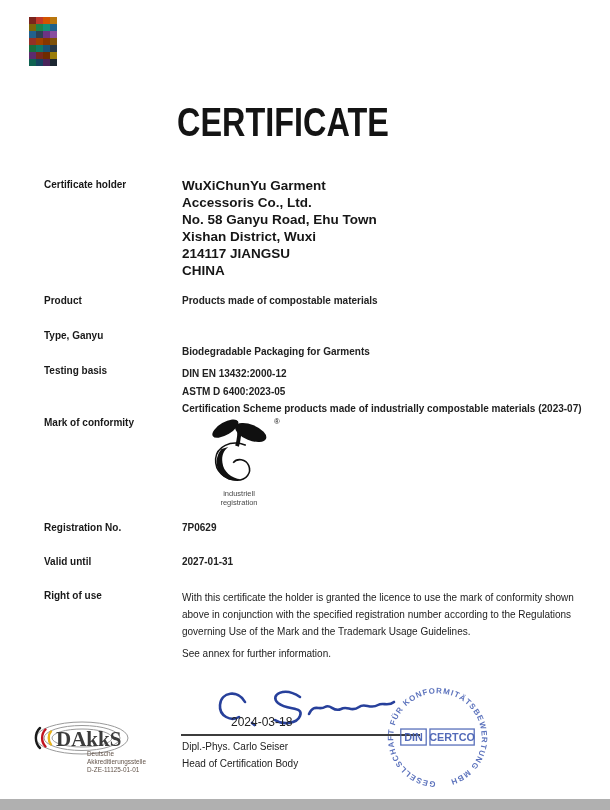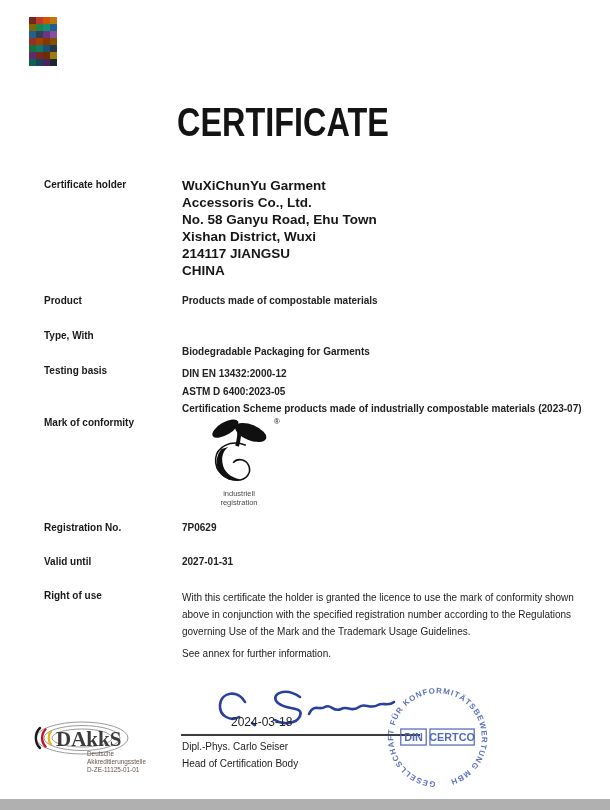--- a/index.html
+++ b/index.html
@@ -81,21 +81,21 @@
   <div>Accessoris Co., Ltd.</div>
   <div>No. 58 Ganyu Road, Ehu Town</div>
   <div>Xishan District, Wuxi</div>
   <div>214117 JIANGSU</div>
   <div>CHINA</div>
 </div>
 
 <div class="abs label" style="top:295px;">Product</div>
 <div class="abs val" style="top:295px;">Products made of compostable materials</div>
 
-<div class="abs label" style="top:330px;">Type, With</div>
+<div class="abs label" style="top:330px;">Type, Ganyu</div>
 <div class="abs val" style="top:330px;margin-top:16px;">Biodegradable Packaging for Garments</div>
 
 <div class="abs label" style="top:365px;">Testing basis</div>
 <div class="abs val" style="top:365px;">
   <div class="tb-line">DIN EN 13432:2000-12</div>
   <div class="tb-line">ASTM D 6400:2023-05</div>
   <div class="tb-line">Certification Scheme products made of industrially compostable materials (2023-07)</div>
 </div>
 
 <div class="abs label" style="top:417px;">Mark of conformity</div>

